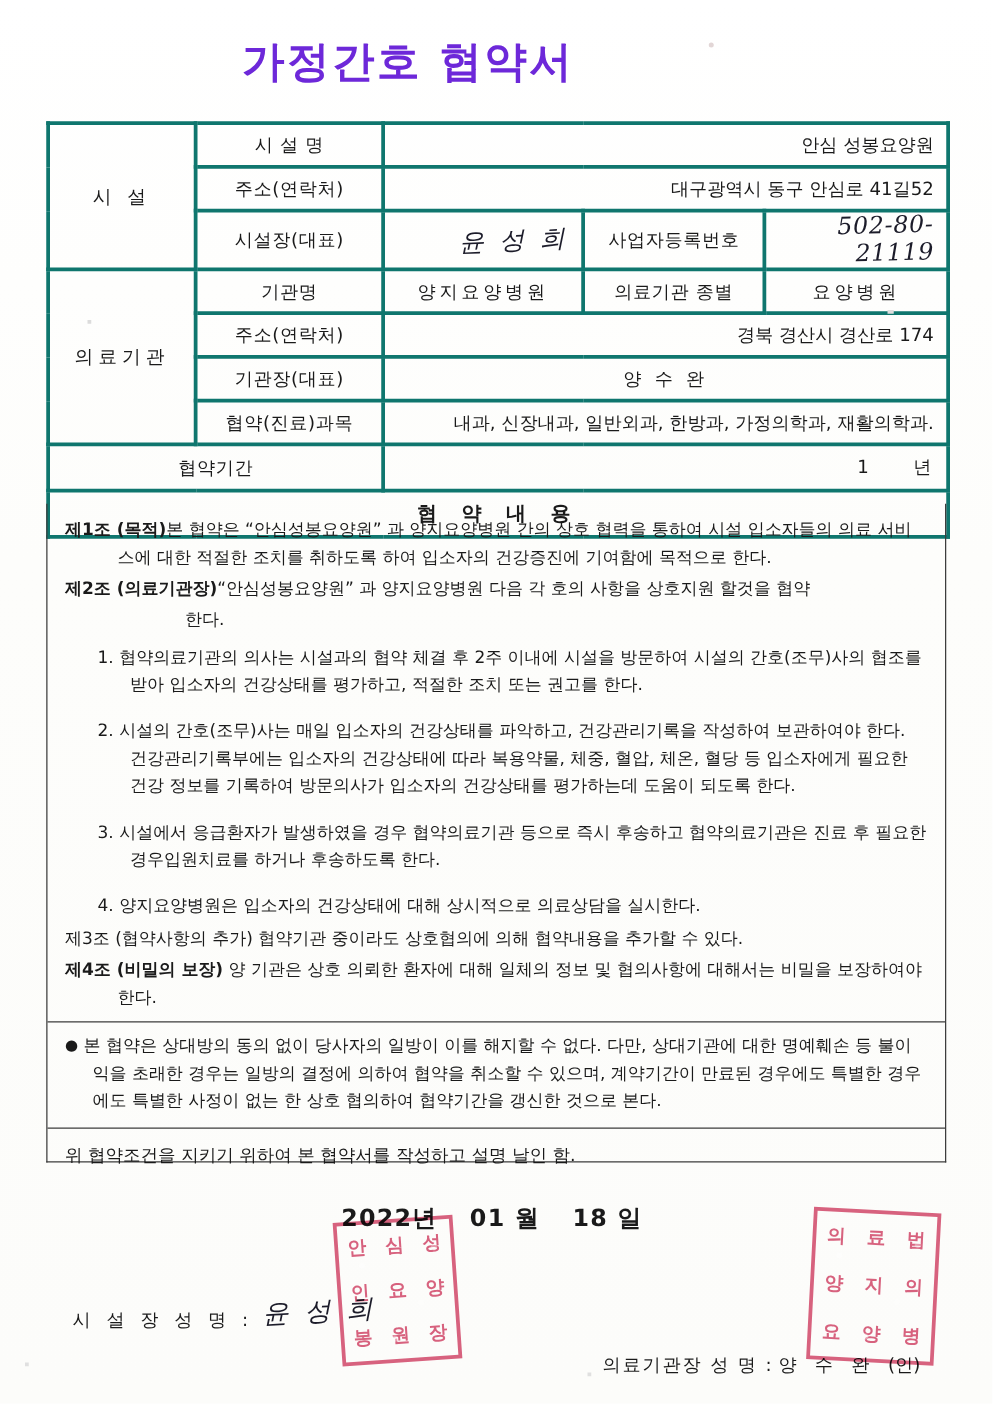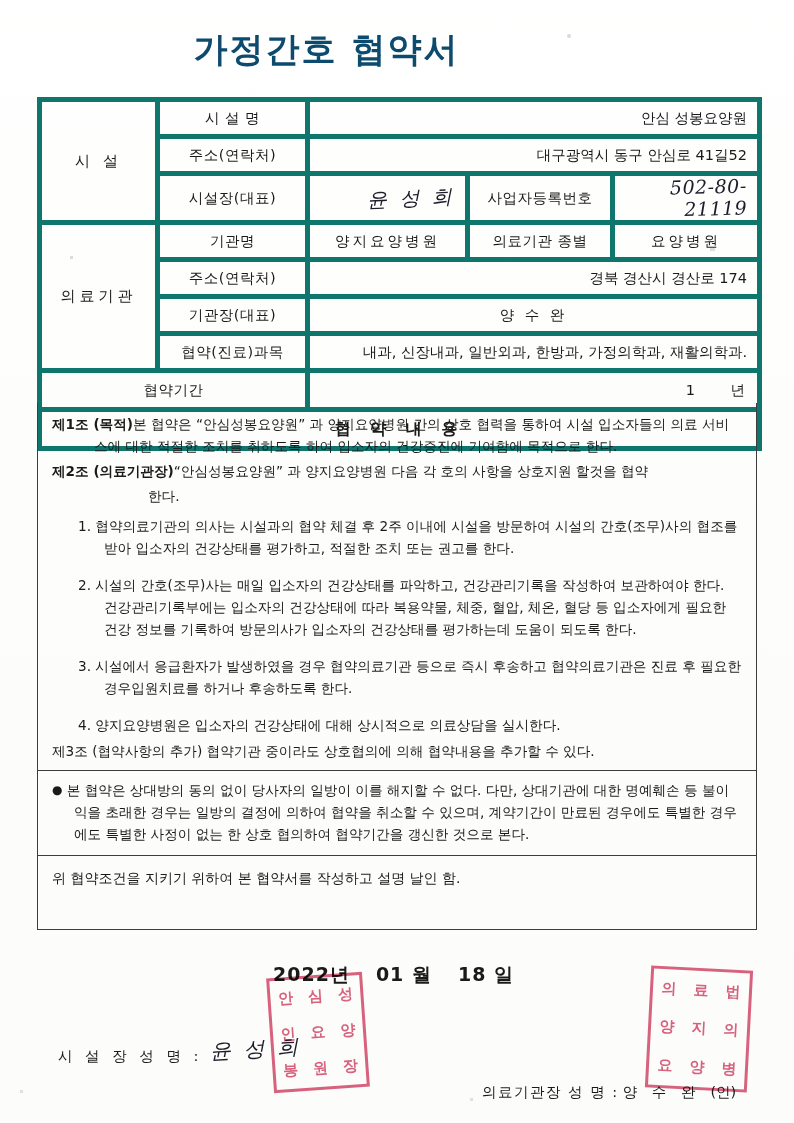--- a/index.html
+++ b/index.html
@@ -34,35 +34,35 @@
   
   .doc-title {
     position: absolute;
     top: 27px;
     left: 0;
     width: 653px;
     text-align: center;
     font-size: 34px;
     font-weight: bold;
     letter-spacing: 2px;
-    color: #0c4a6e;
+    color: #6d28d9;
   }
 
   
   .main-table {
     position: absolute;
     left: 37px;
     top: 97px;
     width: 720px;
     border-collapse: collapse;
     table-layout: fixed;
     font-size: 14.5px;
   }
   .main-table td {
-    border: 5px solid #0f766e;
+    border: 3px solid #0f766e;
     padding: 0 10px;
     height: 32px;
     vertical-align: middle;
     color: #1a1a1a;
   }
   .c-label {
     text-align: center;
     letter-spacing: 0.5px;
   }
   .c-group {
@@ -379,20 +379,21 @@
     <p class="item item-gap"><span>1.</span> <span>협약의료기관의 의사는 시설과의 협약 체결 후 2주 이내에 시설을 방문하여 시설의 간호(조무)사의 협조를 받아 입소자의 건강상태를 평가하고, 적절한 조치 또는 권고를 한다.</span></p>
 
     <p class="item item-gap"><span>2.</span> <span>시설의 간호(조무)사는 매일 입소자의 건강상태를 파악하고, 건강관리기록을 작성하여 보관하여야 한다. 건강관리기록부에는 입소자의 건강상태에 따라 복용약물, 체중, 혈압, 체온, 혈당 등 입소자에게 필요한 건강 정보를 기록하여 방문의사가 입소자의 건강상태를 평가하는데 도움이 되도록 한다.</span></p>
 
     <p class="item item-gap"><span>3.</span> <span>시설에서 응급환자가 발생하였을 경우 협약의료기관 등으로 즉시 후송하고 협약의료기관은 진료 후 필요한 경우입원치료를 하거나 후송하도록 한다.</span></p>
 
     <p class="item"><span>4.</span> <span>양지요양병원은 입소자의 건강상태에 대해 상시적으로 의료상담을 실시한다.</span></p>
 
     <p class="art-plain"><span class="lead">제3조 (협약사항의 추가)</span> <span>협약기관 중이라도 상호협의에 의해 협약내용을 추가할 수 있다.</span></p>
 
+    <p class="art"><span class="lead">제4조 (비밀의 보장)</span> <span>양 기관은 상호 의뢰한 환자에 대해 일체의 정보 및 협의사항에 대해서는 비밀을 보장하여야 한다.</span></p>
 
     <div class="bullet-sep"></div>
     <p class="bullet-para"><span class="bullet-dot">●</span> <span>본 협약은 상대방의 동의 없이 당사자의 일방이 이를 해지할 수 없다. 다만, 상대기관에 대한 명예훼손 등 불이익을 초래한 경우는 일방의 결정에 의하여 협약을 취소할 수 있으며, 계약기간이 만료된 경우에도 특별한 경우에도 특별한 사정이 없는 한 상호 협의하여 협약기간을 갱신한 것으로 본다.</span></p>
 
     <div class="closing-sep"></div>
     <p class="closing-line">위 협약조건을 지키기 위하여 본 협약서를 작성하고 설명 날인 함.</p>
   </div>
 
   <div class="date-line">
     <span class="seg">2022년</span><span class="seg">01 월</span><span class="seg">18 일</span>

